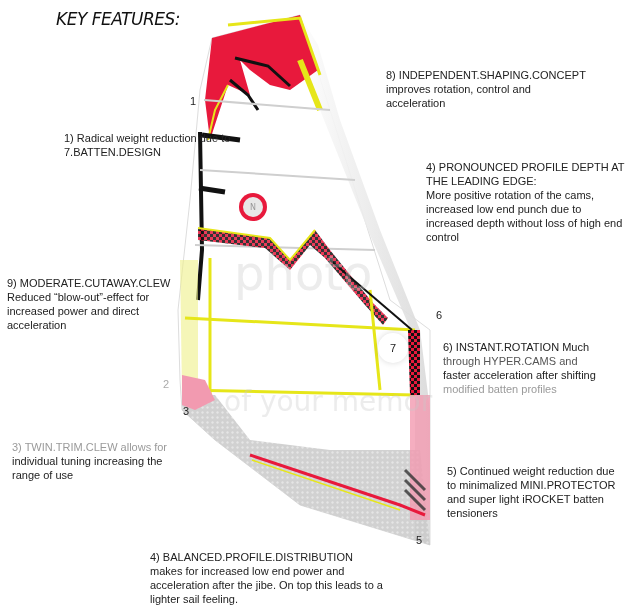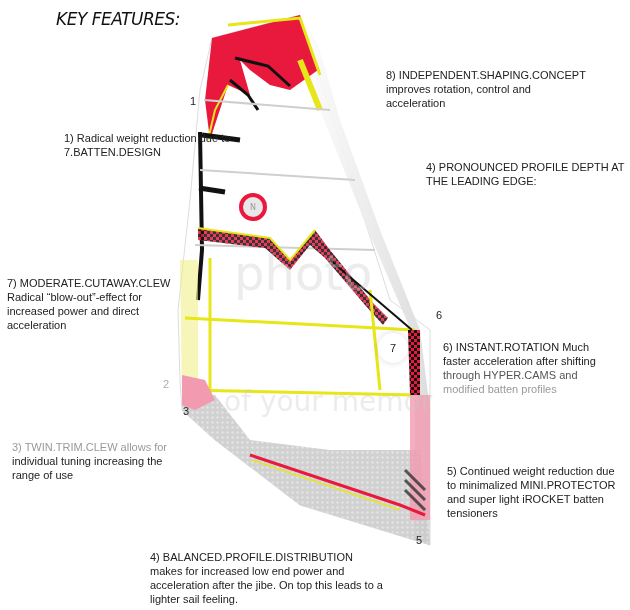--- a/index.html
+++ b/index.html
@@ -103,31 +103,32 @@
   <div>improves rotation, control and acceleration</div>
 </div>
 
 <div class="note" style="left:22px; top:131px; width:185px;margin-left:42px;">
   <div>1) Radical weight reduction due to</div>
   <div>7.BATTEN.DESIGN</div>
 </div>
 
 <div class="note" style="left:426px; top:160px; width:200px;">
   <div>4) PRONOUNCED PROFILE DEPTH AT THE LEADING EDGE:</div>
+  <div>More positive rotation of the cams, increased low end punch due to increased depth without loss of high end control</div>
 </div>
 
 <div class="note" style="left:7px; top:276px; width:175px;">
-  <div>7) MODERATE.CUTAWAY.CLEW</div>
-  <div>Radical “blow-out”-effect for increased power and direct acceleration</div>
+  <div>9) MODERATE.CUTAWAY.CLEW</div>
+  <div>Reduced “blow-out”-effect for increased power and direct acceleration</div>
 </div>
 
 <div class="note" style="left:443px; top:340px; width:185px;">
   <div>6) INSTANT.ROTATION Much</div>
+  <div style="color:#555;">through HYPER.CAMS and</div>
   <div>faster acceleration after shifting</div>
-  <div style="color:#555;">through HYPER.CAMS and</div>
   <div class="faded">modified batten profiles</div>
 </div>
 
 <div class="note" style="left:12px; top:440px; width:180px;">
   <div class="faded">3) TWIN.TRIM.CLEW allows for</div>
   <div>individual tuning increasing the range of use</div>
 </div>
 
 <div class="note" style="left:447px; top:464px; width:180px;">
   <div>5) Continued weight reduction due</div>

